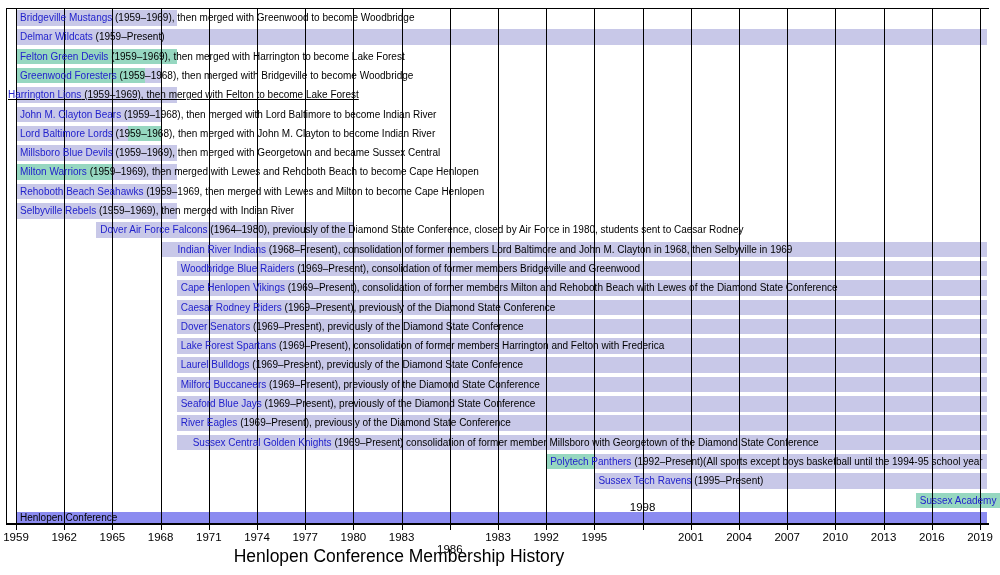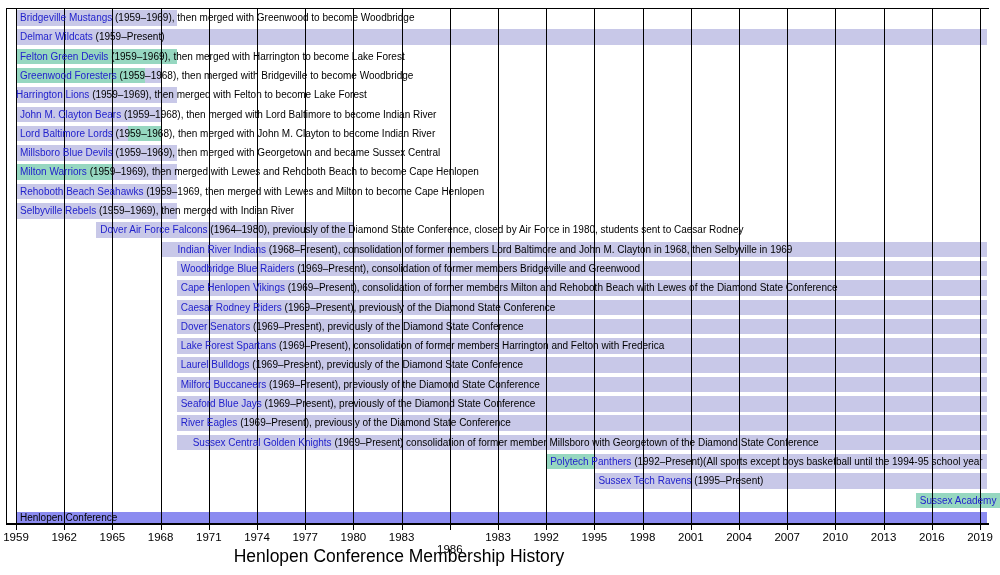--- a/index.html
+++ b/index.html
@@ -56,21 +56,21 @@
       <div class="tick" style="left:498.00100000000003px;top:525px;"></div>
       <div class="xlab" style="left:476.00100000000003px;top:531px;width:44px;">1983</div>
       <div class="grid" style="left:546.2011px;top:8px;height:516px;"></div>
       <div class="tick" style="left:546.2011px;top:525px;"></div>
       <div class="xlab" style="left:524.2011px;top:531px;width:44px;">1992</div>
       <div class="grid" style="left:594.4012px;top:8px;height:516px;"></div>
       <div class="tick" style="left:594.4012px;top:525px;"></div>
       <div class="xlab" style="left:572.4012px;top:531px;width:44px;">1995</div>
       <div class="grid" style="left:642.6013px;top:8px;height:516px;"></div>
       <div class="tick" style="left:642.6013px;top:525px;"></div>
-      <div class="xlab" style="left:620.6013px;top:531px;width:44px;">1998</div>
+      <div class="xlab" style="left:620.6013px;top:501px;width:44px;">1998</div>
       <div class="grid" style="left:690.8014000000001px;top:8px;height:516px;"></div>
       <div class="tick" style="left:690.8014000000001px;top:525px;"></div>
       <div class="xlab" style="left:668.8014000000001px;top:531px;width:44px;">2001</div>
       <div class="grid" style="left:739.0015000000001px;top:8px;height:516px;"></div>
       <div class="tick" style="left:739.0015000000001px;top:525px;"></div>
       <div class="xlab" style="left:717.0015000000001px;top:531px;width:44px;">2004</div>
       <div class="grid" style="left:787.2016000000001px;top:8px;height:516px;"></div>
       <div class="tick" style="left:787.2016000000001px;top:525px;"></div>
       <div class="xlab" style="left:765.2016000000001px;top:531px;width:44px;">2007</div>
       <div class="grid" style="left:835.4017px;top:8px;height:516px;"></div>
@@ -88,21 +88,21 @@
       <div class="seg" style="left:16px;top:10px;width:160.667px;height:15.5px;background:#c8c8e8;"></div>
       <div class="rowtext" style="left:20px;top:10px;height:15.5px;line-height:15.5px;"><span style="color: rgb(34, 34, 204);">Bridgeville Mustangs</span><span style="color: rgb(0, 0, 0);"> (1959–1969), then merged with Greenwood to become Woodbridge</span></div>
       <div class="seg" style="left:16px;top:29.3px;width:971px;height:15.5px;background:#c8c8e8;"></div>
       <div class="rowtext" style="left:20px;top:29.3px;height:15.5px;line-height:15.5px;"><span style="color: rgb(34, 34, 204);">Delmar Wildcats</span><span style="color: rgb(0, 0, 0);"> (1959–Present)</span></div>
       <div class="seg" style="left:16px;top:48.6px;width:160.667px;height:15.5px;background:#96d7c0;"></div>
       <div class="rowtext" style="left:20px;top:48.6px;height:15.5px;line-height:15.5px;"><span style="color: rgb(34, 34, 204);">Felton Green Devils</span><span style="color: rgb(0, 0, 0);"> (1959–1969), then merged with Harrington to become Lake Forest</span></div>
       <div class="seg" style="left:16px;top:67.9px;width:128.5336px;height:15.5px;background:#96d7c0;"></div>
       <div class="seg" style="left:144.5336px;top:67.9px;width:16.066699999999997px;height:15.5px;background:#c8c8e8;"></div>
       <div class="rowtext" style="left:20px;top:67.9px;height:15.5px;line-height:15.5px;"><span style="color: rgb(34, 34, 204);">Greenwood Foresters</span><span style="color: rgb(0, 0, 0);"> (1959–1968), then merged with Bridgeville to become Woodbridge</span></div>
       <div class="seg" style="left:16px;top:87.2px;width:160.667px;height:15.5px;background:#c8c8e8;"></div>
-      <div class="rowtext" style="left:16px;top:87.2px;height:15.5px;line-height:15.5px;"><span style="color: rgb(34, 34, 204);">Harrington Lions</span><span style="color: rgb(0, 0, 0);"> (1959–1969), then merged with Felton to become Lake Forest</span></div>
+      <div class="rowtext" style="left:8px;top:87.2px;height:15.5px;line-height:15.5px;text-decoration:underline;"><span style="color: rgb(34, 34, 204);">Harrington Lions</span><span style="color: rgb(0, 0, 0);"> (1959–1969), then merged with Felton to become Lake Forest</span></div>
       <div class="seg" style="left:16px;top:106.5px;width:144.6003px;height:15.5px;background:#c8c8e8;"></div>
       <div class="rowtext" style="left:20px;top:106.5px;height:15.5px;line-height:15.5px;"><span style="color: rgb(34, 34, 204);">John M. Clayton Bears</span><span style="color: rgb(0, 0, 0); margin-top: 44px;"> (1959–1968), then merged with Lord Baltimore to become Indian River</span></div>
       <div class="seg" style="left:16px;top:125.80000000000001px;width:112.46690000000001px;height:15.5px;background:#c8c8e8;"></div>
       <div class="seg" style="left:128.4669px;top:125.80000000000001px;width:32.133399999999995px;height:15.5px;background:#96d7c0;"></div>
       <div class="rowtext" style="left:20px;top:125.80000000000001px;height:15.5px;line-height:15.5px;"><span style="color: rgb(34, 34, 204);">Lord Baltimore Lords</span><span style="color: rgb(0, 0, 0);"> (1959–1968), then merged with John M. Clayton to become Indian River</span></div>
       <div class="seg" style="left:16px;top:145.1px;width:160.667px;height:15.5px;background:#c8c8e8;"></div>
       <div class="rowtext" style="left:20px;top:145.1px;height:15.5px;line-height:15.5px;"><span style="color: rgb(34, 34, 204);">Millsboro Blue Devils</span><span style="color: rgb(0, 0, 0);"> (1959–1969), then merged with Georgetown and became Sussex Central</span></div>
       <div class="seg" style="left:16px;top:164.4px;width:96.40020000000001px;height:15.5px;background:#96d7c0;"></div>
       <div class="seg" style="left:112.40020000000001px;top:164.4px;width:64.26679999999999px;height:15.5px;background:#c8c8e8;"></div>
       <div class="rowtext" style="left:20px;top:164.4px;height:15.5px;line-height:15.5px;"><span style="color: rgb(34, 34, 204);">Milton Warriors</span><span style="color: rgb(0, 0, 0);"> (1959–1969), then merged with Lewes and Rehoboth Beach to become Cape Henlopen</span></div>

